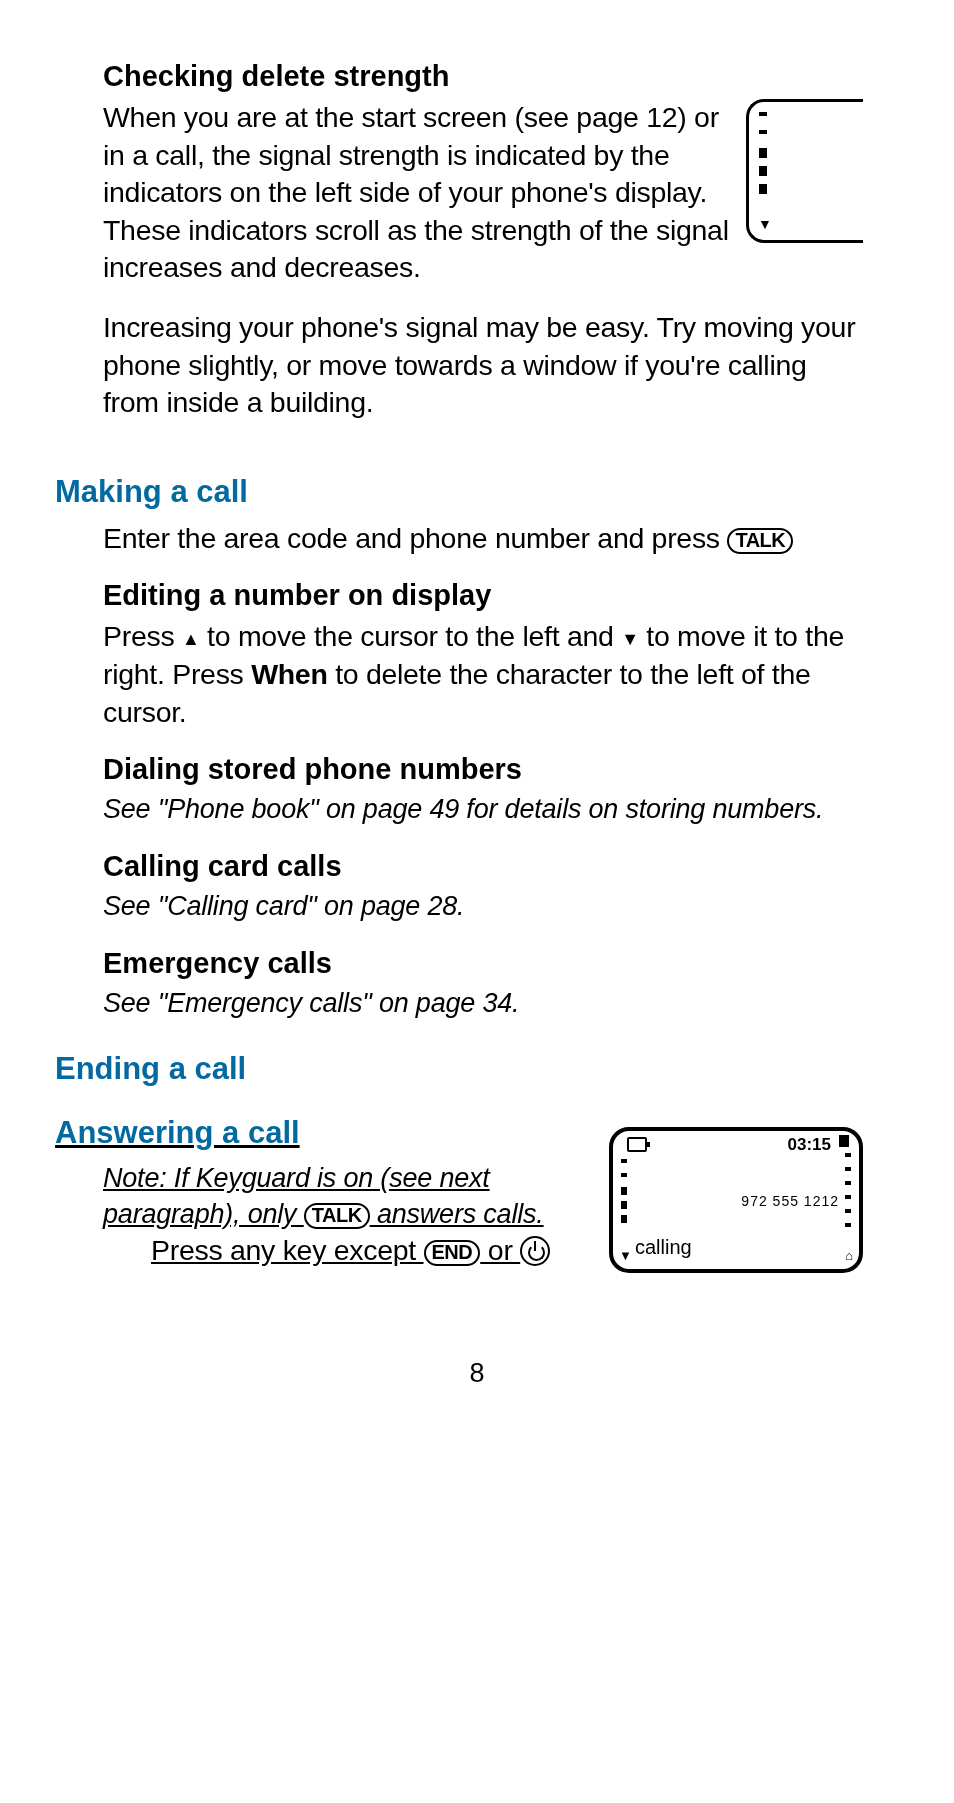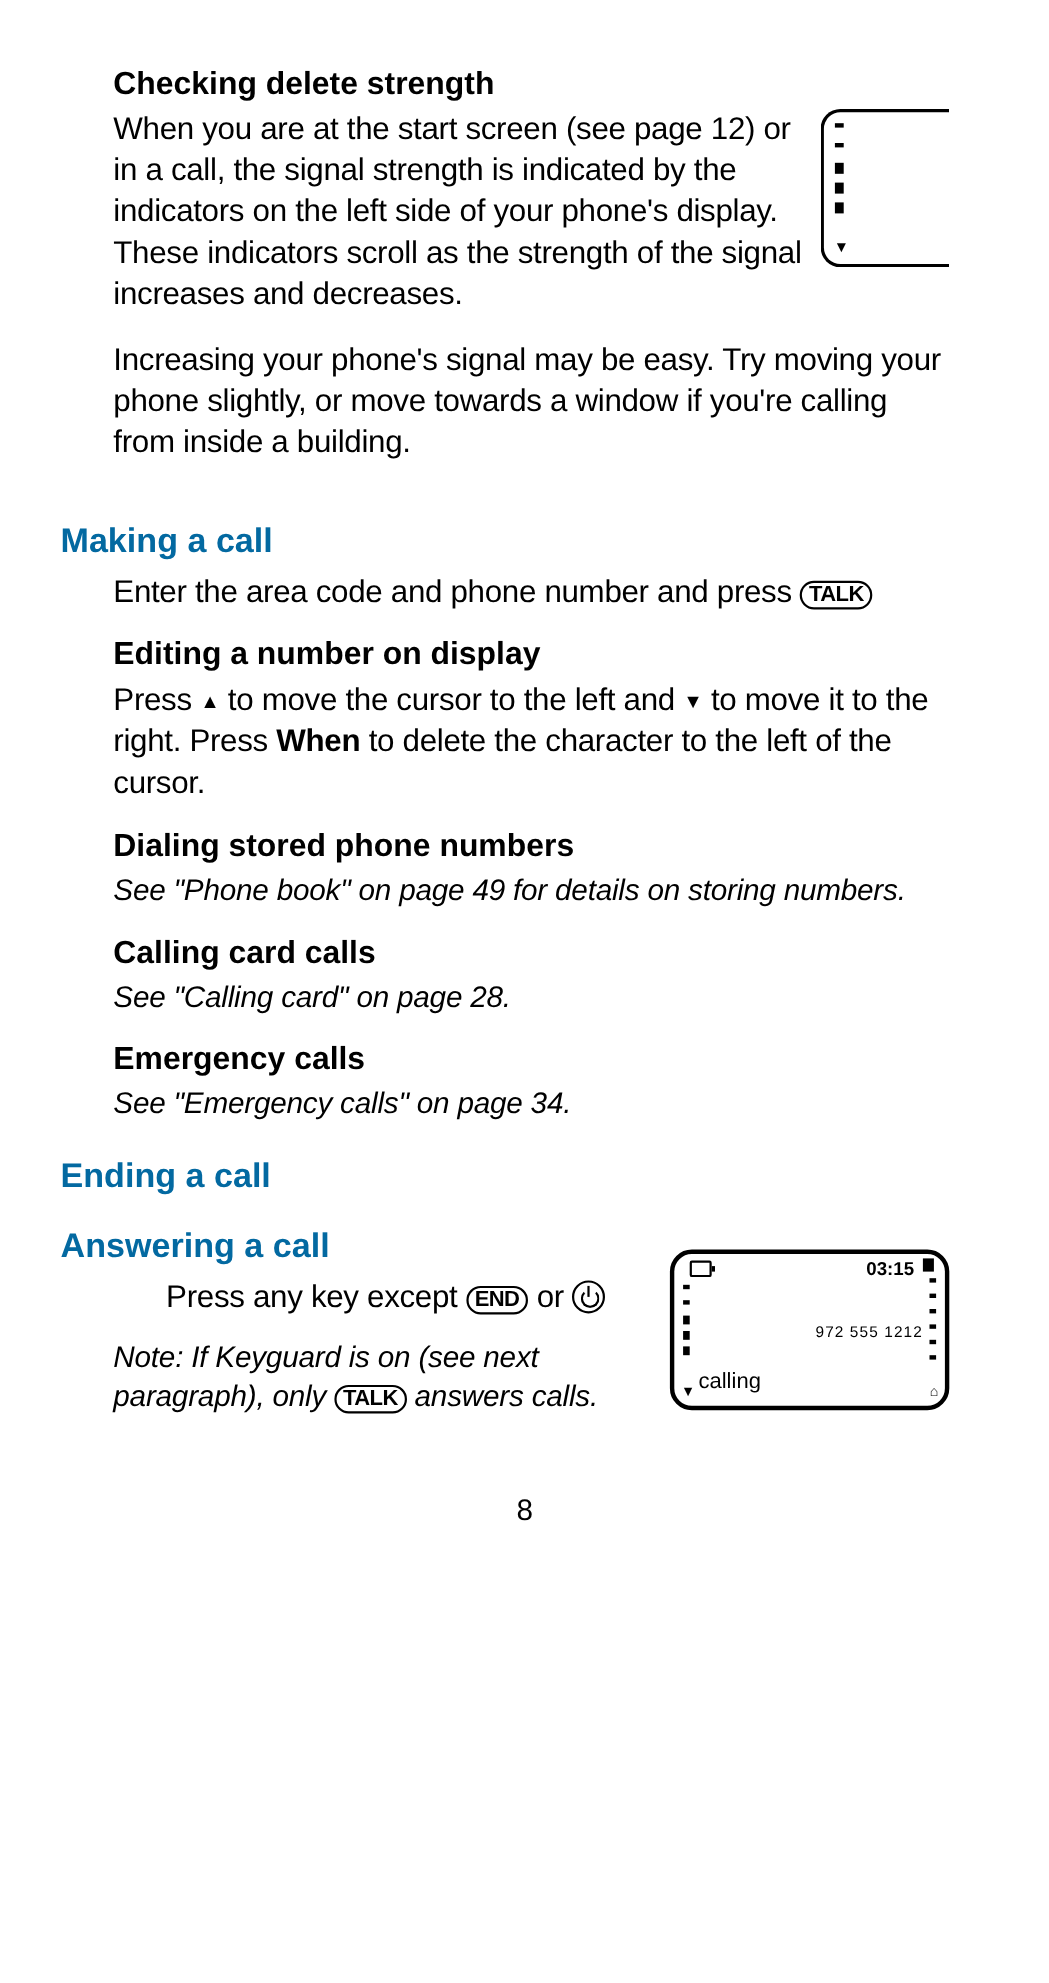--- a/index.html
+++ b/index.html
@@ -217,22 +217,23 @@
     letter-spacing: 1px;
   }
   .phone-screen .calling {
     position: absolute;
     left: 22px;
     bottom: 10px;
     font-size: 20px;
   }
   .row {
     display: flex;
-    align-items: flex-end;
+    align-items: center;
     gap: 17px;
+    text-decoration: underline;
   }
   .row .textcol {
     flex: 1;
   }
   .page-number {
     text-align: center;
     font-size: 27px;
     margin-top: 70px;
   }
   .clearfix::after { content: ""; display: table; clear: both; }
@@ -298,25 +299,25 @@
 
   <div class="content-wide">
     <h2 class="section">Ending a call</h2>
   </div>
 
   <div class="content-wide">
     <div class="row">
       <div class="textcol">
         <h2 class="section" style="margin-top:18px">Answering a call</h2>
         <div style="margin-left:48px">
+          <p class="body italic" style="margin-bottom:0">
+            <span>Note: If Keyguard is on (see next paragraph), only </span><span class="key" style="font-style:normal">TALK</span><span> answers calls.</span>
+          </p>
           <p class="body indent" style="margin-bottom:18px">
             <span>Press any key except </span><span class="key">END</span><span> or </span><span class="power-icon"></span>
-          </p>
-          <p class="body italic" style="margin-bottom:0">
-            <span>Note: If Keyguard is on (see next paragraph), only </span><span class="key" style="font-style:normal">TALK</span><span> answers calls.</span>
           </p>
         </div>
       </div>
       <div class="float-right-box" style="float:none;margin-top:20px">
         <div class="phone-screen">
           <div class="tl"></div>
           <div class="tr-time">03:15</div>
           <div class="tr-block"></div>
           <div class="left-bars">
             <div class="b"></div>

